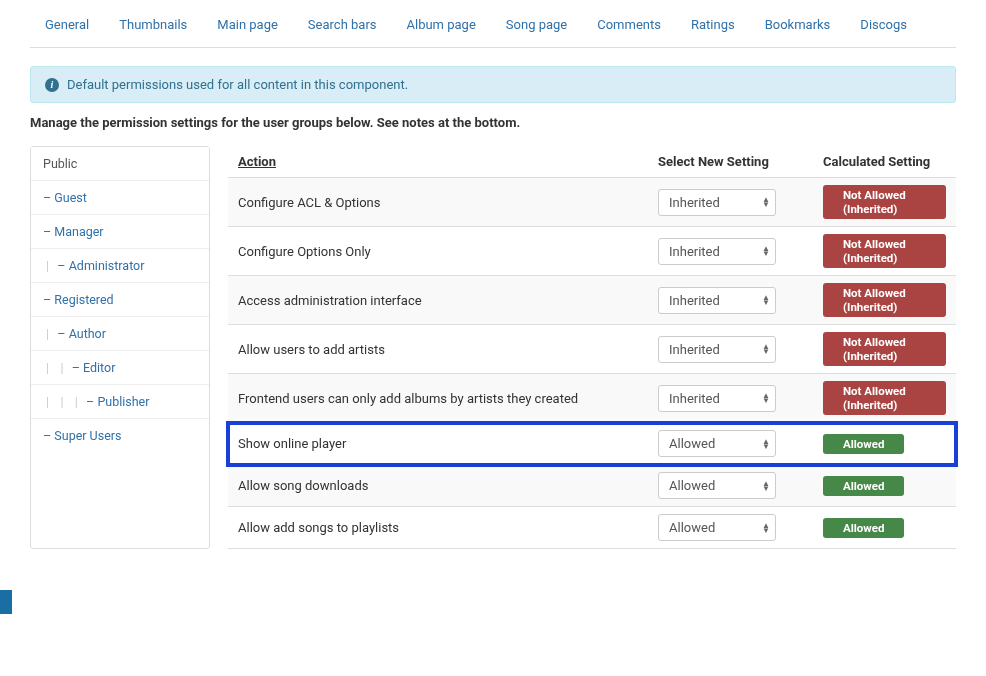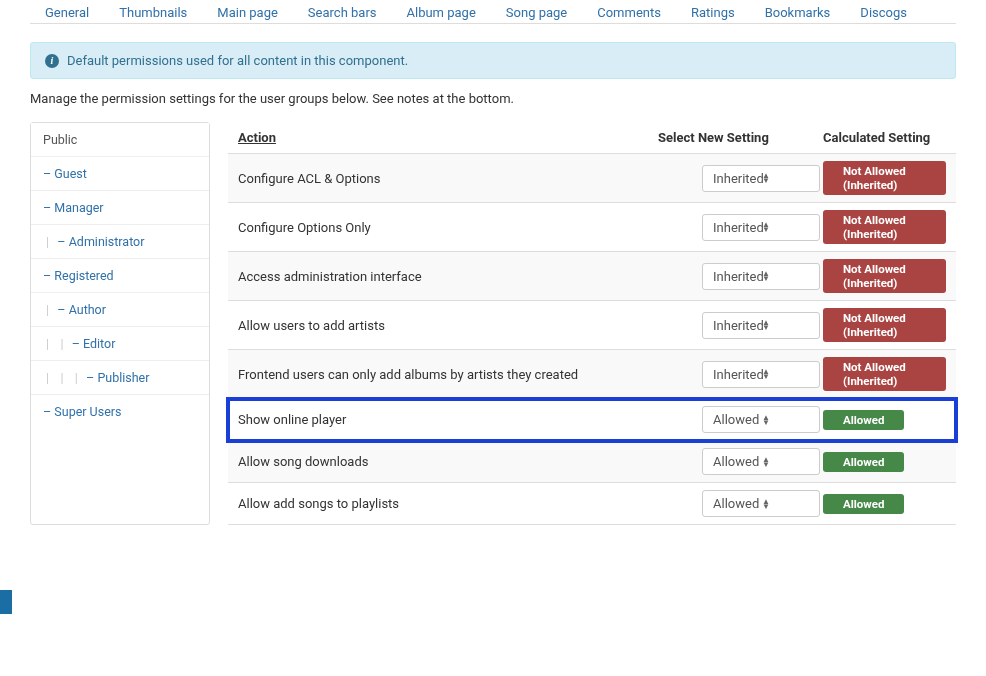--- a/index.html
+++ b/index.html
@@ -1,36 +1,36 @@
 <!DOCTYPE html>
 <html><head>
 <meta charset="utf-8">
 <style>
 * { box-sizing: border-box; margin: 0; padding: 0; }
 body { font-family: -apple-system, BlinkMacSystemFont, "Segoe UI", Roboto, Arial, sans-serif; font-size: 13px; color: #333; background: #fff; padding: 0 10px; }
 .nav-tabs { display: flex; flex-wrap: wrap; margin: 0 20px; border-bottom: 1px solid #ddd; position: relative; }
-.nav-tab { padding: 4px 14px; color: #3071a9; cursor: pointer; border: 1px solid transparent; border-bottom: none; margin-bottom: -1px; }
+.nav-tab { padding: 16px 14px; color: #3071a9; cursor: pointer; border: 1px solid transparent; border-bottom: none; margin-bottom: -1px; }
 .nav-tab.active { border: 1px solid #ddd; border-bottom: 1px solid #fff; border-radius: 4px 4px 0 0; color: #555; background: #fff; }
 .alert { margin: 18px 20px 12px 20px; padding: 10px 14px; background: #d9edf7; border: 1px solid #bce8f1; color: #31708f; border-radius: 3px; display: flex; align-items: center; gap: 8px; font-size: 13px; }
 .info-icon { width: 14px; height: 14px; border-radius: 50%; background: #31708f; color: #fff; display: inline-flex; align-items: center; justify-content: center; font-size: 10px; font-weight: bold; font-style: italic; font-family: Georgia, serif; }
-.intro { margin: 0 20px 16px 20px; font-size: 13px; color: #333; }
+.intro { margin: 0 20px 16px 20px; font-size: 13px; color: #333; font-weight: bold; }
 .content { display: flex; margin: 0 20px; }
 .sidebar { width: 180px; border: 1px solid #ddd; border-radius: 3px; }
 .sidebar-item { padding: 9px 12px; border-bottom: 1px solid #eee; color: #3071a9; cursor: pointer; font-size: 12.5px; }
 .sidebar-item:last-child { border-bottom: none; }
 .sidebar-item.active { background: #fff; color: #555; }
 .sidebar-item .dash { color: #3071a9; }
 .sidebar-item .pipes { color: #ccc; margin-right: 2px; }
 .main { flex: 1; margin-left: 18px; }
 .table { width: 100%; border-collapse: collapse; }
 .table th { text-align: left; padding: 8px 10px; font-weight: bold; font-size: 13px; color: #333; border-bottom: 1px solid #ddd; }
 .table td { padding: 7px 10px; border-bottom: 1px solid #ddd; vertical-align: middle; font-size: 13px; }
 .table tr.row:nth-child(odd) td { background: #f9f9f9; }
 .select-wrap { position: relative; display: inline-block; width: 118px; }
-.select { width: 100%; padding: 5px 22px 5px 10px; border: 1px solid #ccc; border-radius: 3px; background: #fff; color: #555; font-size: 13px; appearance: none; margin-left: 44px; }
+.select { width: 100%; padding: 5px 22px 5px 10px; border: 1px solid #ccc; border-radius: 3px; background: #fff; color: #555; font-size: 13px; appearance: none; }
 .select-arrows { position: absolute; right: 6px; top: 50%; transform: translateY(-50%); display: flex; flex-direction: column; line-height: 5px; color: #666; font-size: 8px; pointer-events: none; }
 .badge { display: inline-block; padding: 3px 20px; border-radius: 3px; color: #fff; font-size: 11.5px; font-weight: bold; }
 .badge-red { background: #a94442; }
 .badge-green { background: #468847; }
 .highlight-row td { position: relative; }
 .highlight-row { outline: 4px solid #1a3fd6; outline-offset: -2px; }
 .side-tab { position: fixed; left: 0; top: 590px; width: 12px; height: 24px; background: #1a6ea3; }
 .col-action { width: 420px; text-decoration: underline; }
 .col-select { width: 165px; }
 </style>

